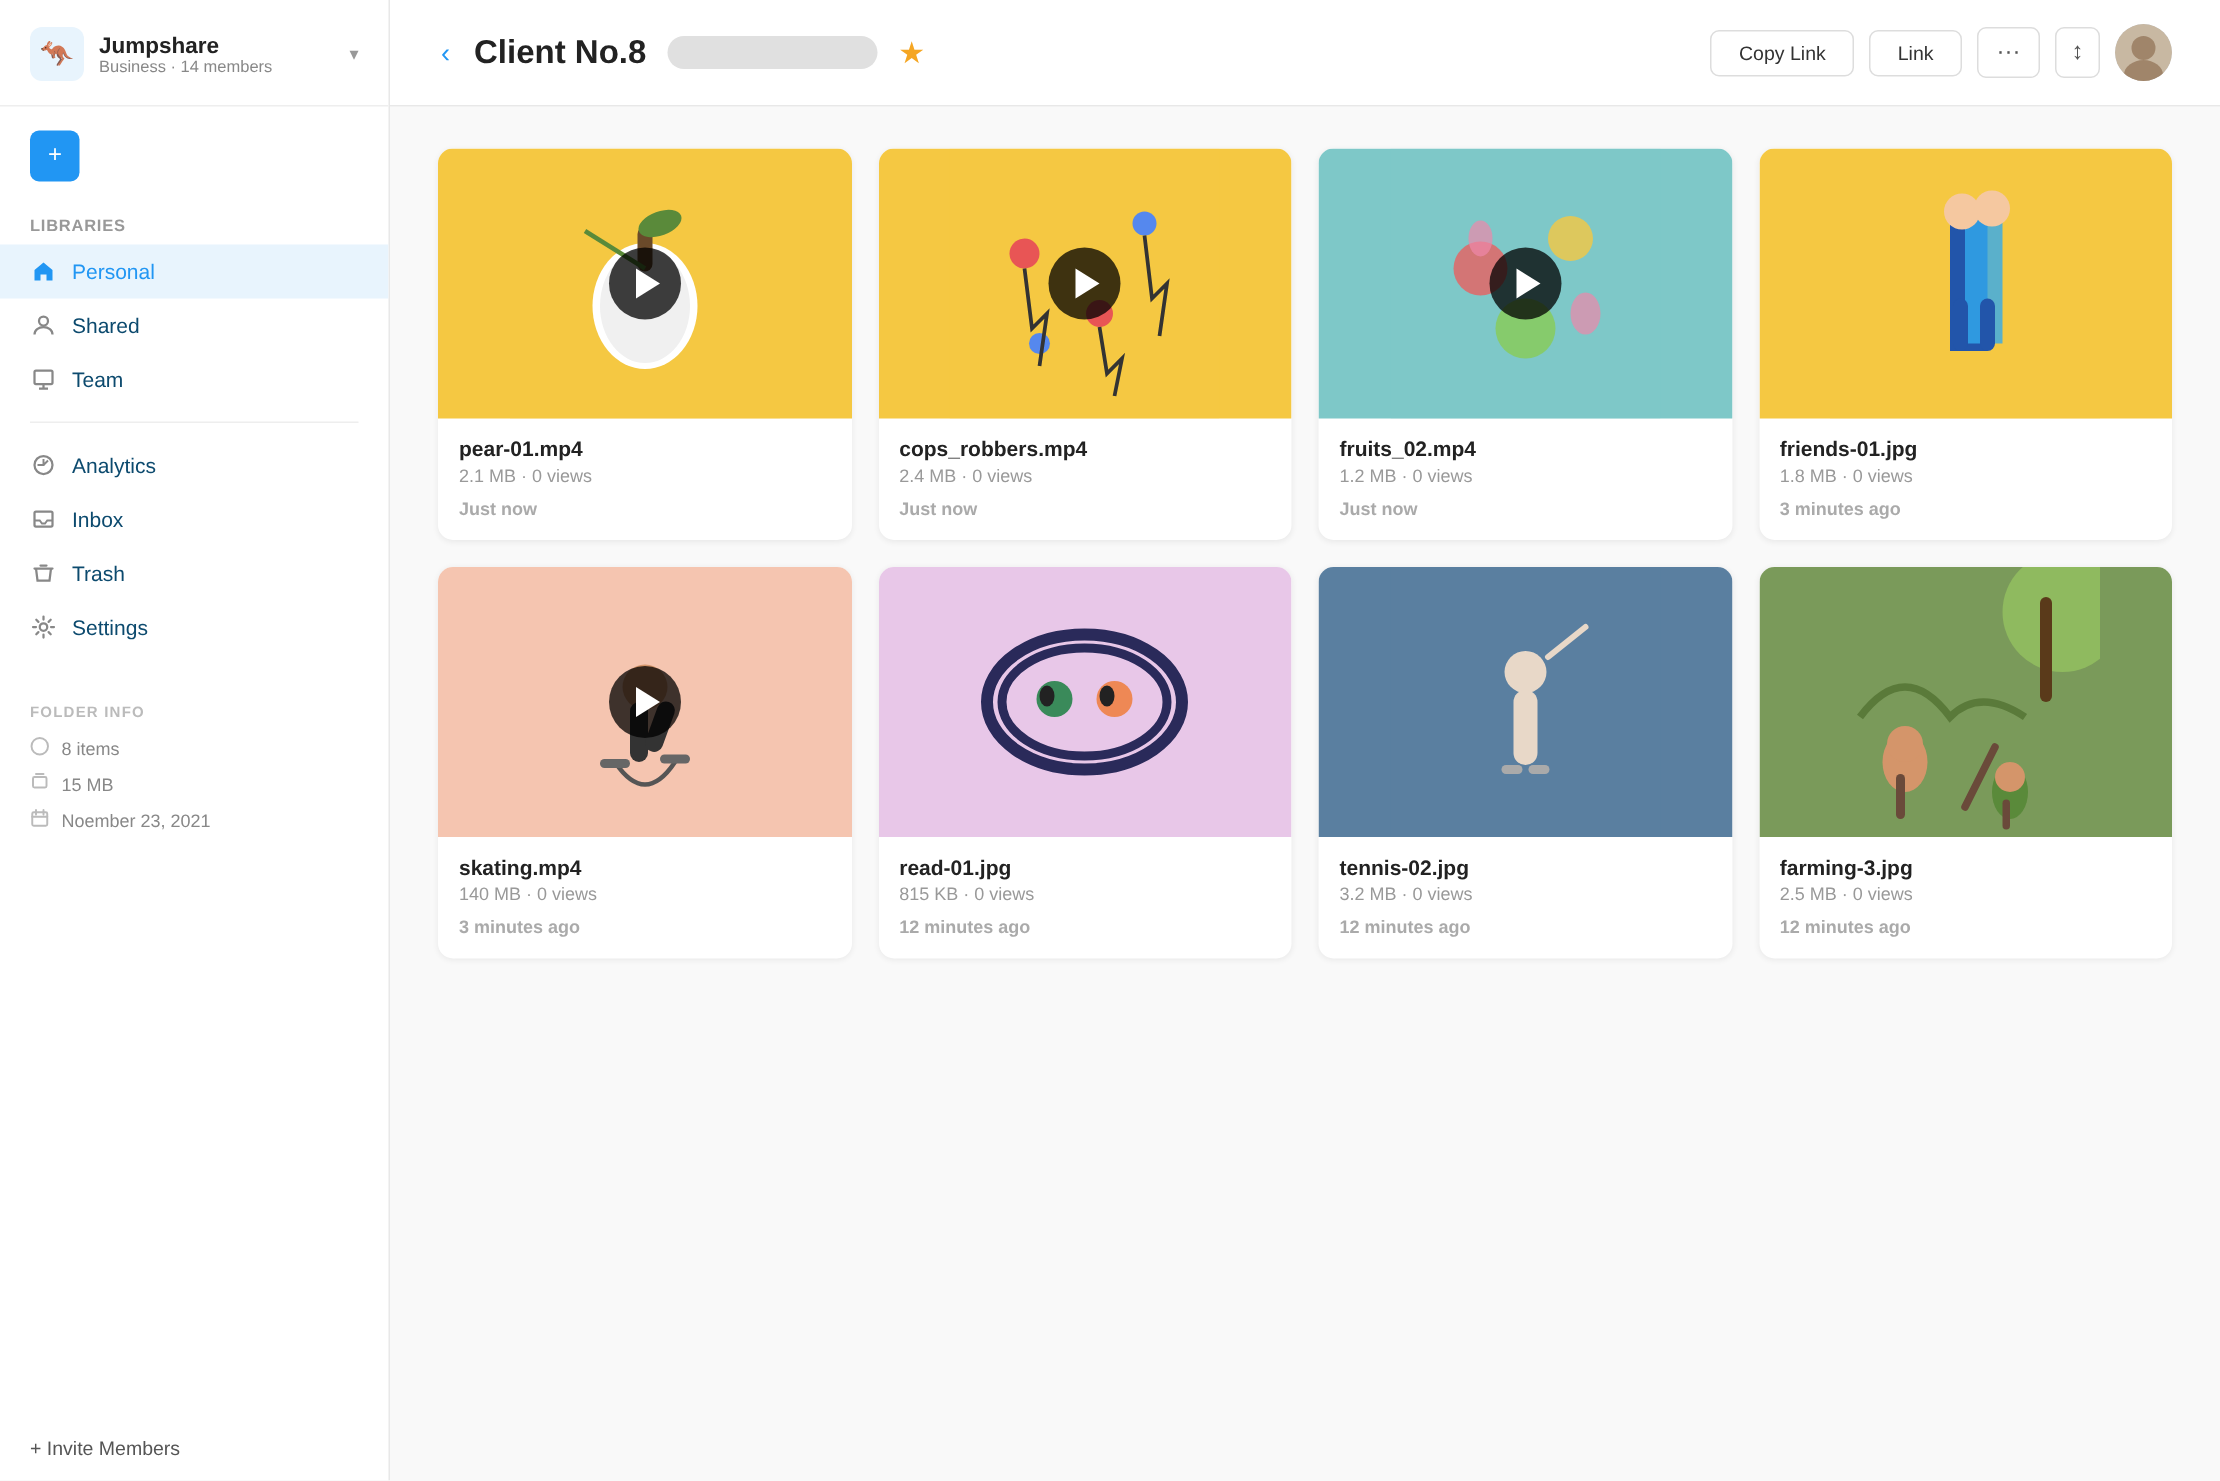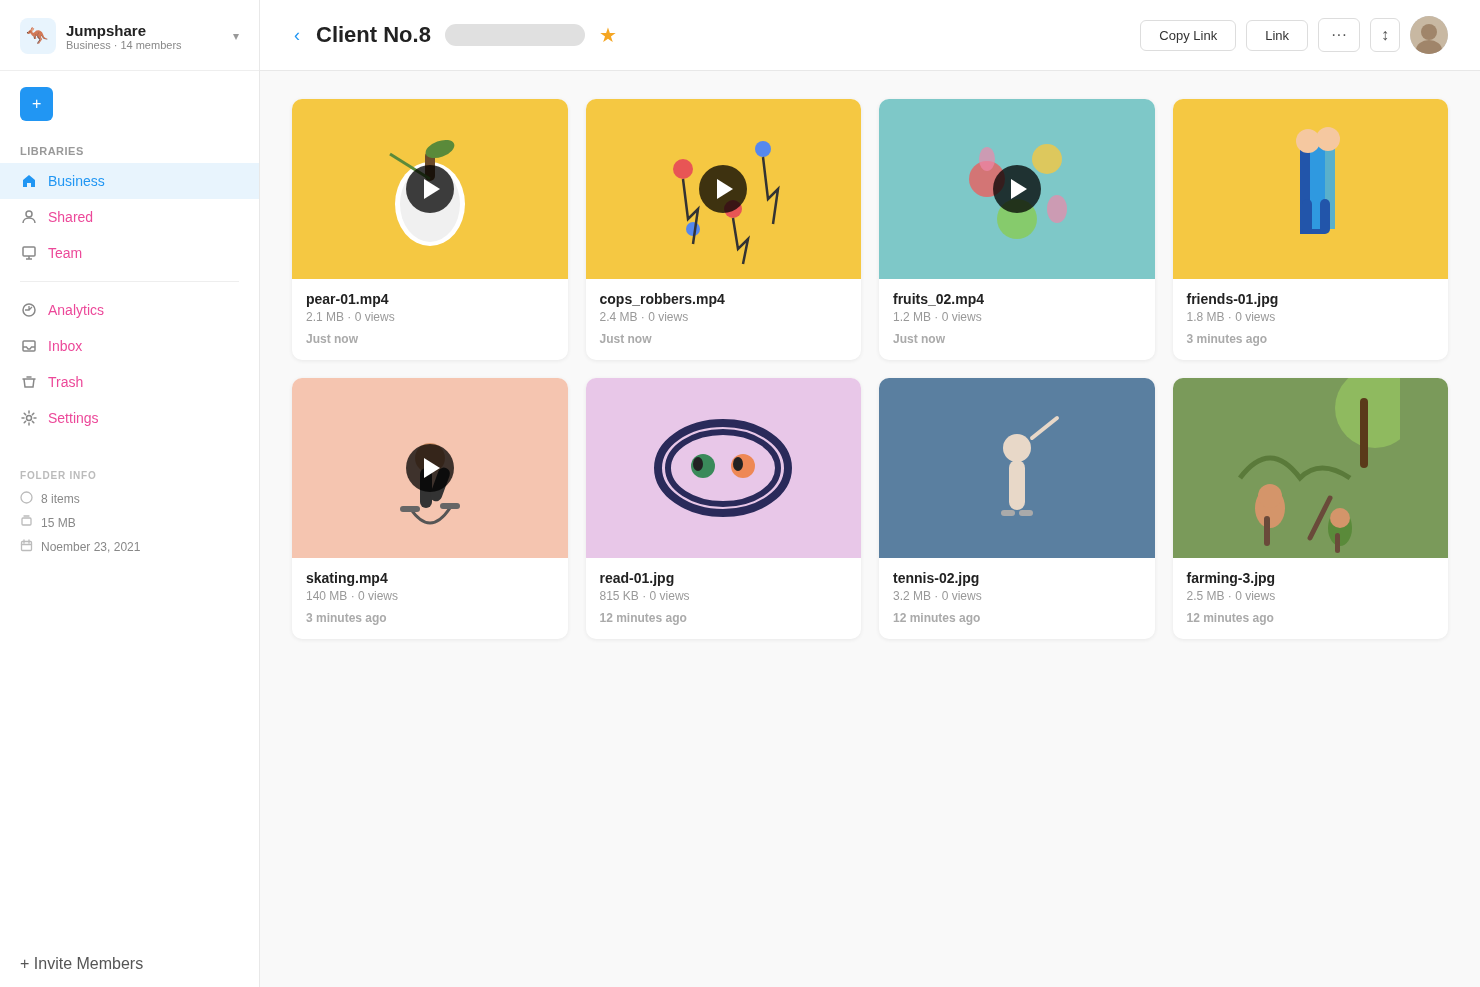--- a/index.html
+++ b/index.html
@@ -103,21 +103,21 @@
       list-style: none;
       padding: 0;
     }
 
     .sidebar-nav li {
       display: flex;
       align-items: center;
       gap: 10px;
       padding: 9px 20px;
       font-size: 14px;
-      color: #ec4899;
+      color: #0c4a6e;
       cursor: pointer;
       border-radius: 0;
       transition: background 0.15s;
     }
 
     .sidebar-nav li.active {
       color: #2196f3;
       font-weight: 500;
       background: #e8f4fd;
     }
@@ -158,21 +158,21 @@
 
     .folder-info-icon {
       font-size: 13px;
     }
 
     .invite-members {
       display: flex;
       align-items: flex-end;
       gap: 6px;
       padding: 14px 20px;
-      font-size: 16px;
+      font-size: 13px;
       color: #555;
       cursor: pointer;
       margin-top: auto;
     }
 
     
     .main {
       flex: 1;
       display: flex;
       flex-direction: column;
@@ -385,21 +385,21 @@
 
   <div class="sidebar-section-label">Libraries</div>
 
   <ul class="sidebar-nav">
     <li class="active">
       <span class="nav-icon">
         <svg width="16" height="16" viewBox="0 0 16 16" fill="none" xmlns="http://www.w3.org/2000/svg">
           <path d="M2 7l6-5 6 5v7H10v-4H6v4H2V7z" fill="#2196f3"></path>
         </svg>
       </span>
-      <span>Business</span>
+      <span>Personal</span>
     </li>
     <li>
       <span class="nav-icon">
         <svg width="16" height="16" viewBox="0 0 16 16" fill="none">
           <circle cx="8" cy="5" r="3" stroke="#888" stroke-width="1.5"></circle>
           <path d="M2 14c0-3 2.7-5 6-5s6 2 6 5" stroke="#888" stroke-width="1.5" fill="none"></path>
         </svg>
       </span>
       <span>Shared</span>
     </li>

